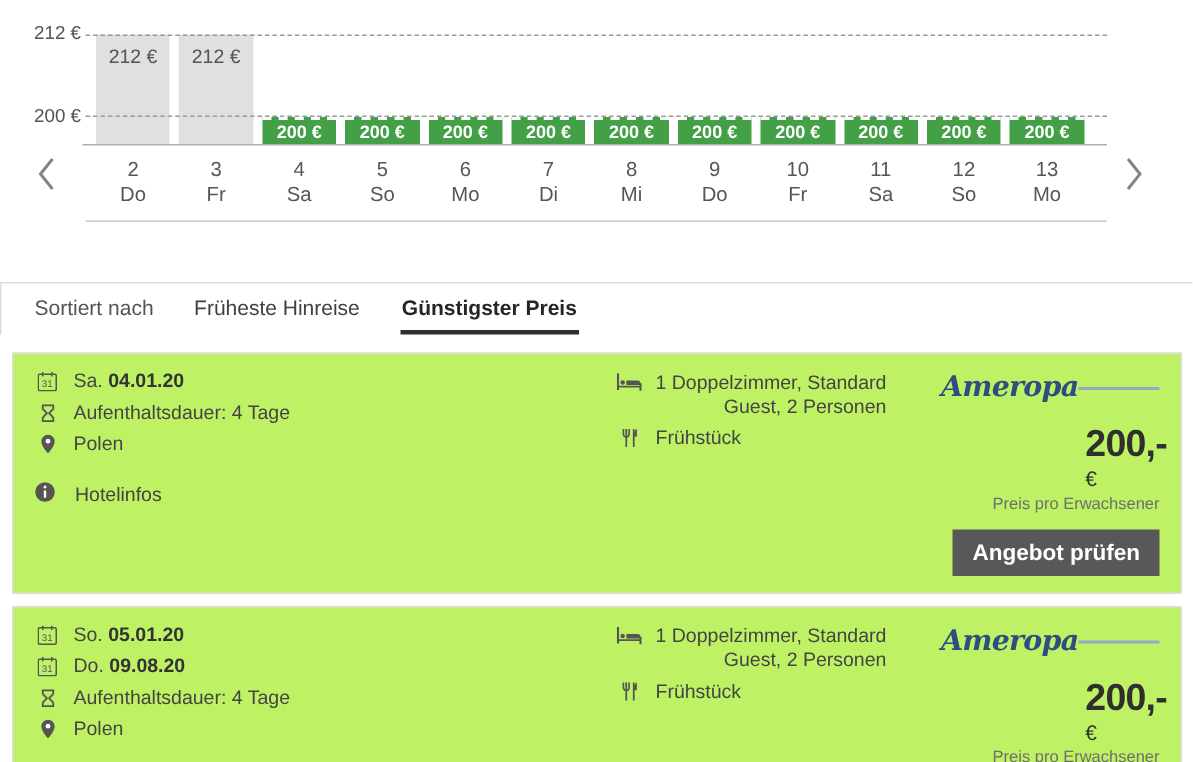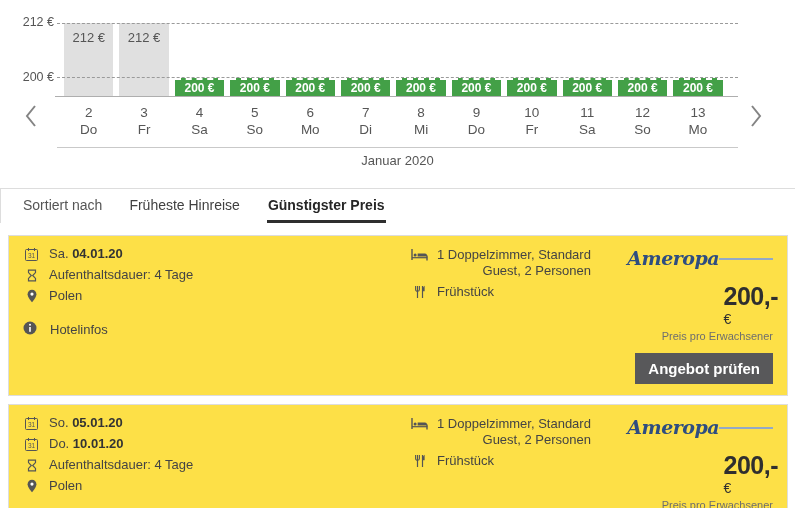--- a/index.html
+++ b/index.html
@@ -31,21 +31,21 @@
   .mline{position:absolute;top:147px;left:57px;width:681px;border-top:1px solid #c9c9c9;}
   .mlabel{position:absolute;top:153px;left:57px;width:681px;text-align:center;font-size:13px;color:#555;}
   
   .tabstrip{margin-top:8px;border-top:1px solid #ddd;border-left:1px solid #ddd;
             display:flex;align-items:flex-start;padding:8px 0 0 22px;gap:26px;height:26px;}
   .sortlabel{font-size:14px;color:#555;}
   .tab{font-size:14px;color:#404040;background:none;border:none;padding:0 1px 7px;cursor:pointer;
        font-family:"Liberation Sans",sans-serif;}
   .tab.active{color:#262626;font-weight:700;border-bottom:3px solid #2f2f2f;text-align:right;}
   
-  .card{margin:12px 7px 0 8px;border:1px solid #ddd;background:#fde047;
+  .card{margin:12px 7px 0 8px;border:1px solid #ddd;background:#bef264;
         display:grid;grid-template-columns:388px 1fr auto;padding:10px 14px 11px 14px;}
   .card + .card{margin-top:8px;}
   .row{display:flex;align-items:center;gap:9px;margin-bottom:5px;font-size:13px;color:#444;}
   .row .ic{width:17px;display:flex;justify-content:center;flex:none;}
   .row.twoline{align-items:flex-start;}
   .row.twoline .ic{margin-top:1px;}
   .row .txt{line-height:16px;}
   .row b{color:#333;}
   .infolink{display:flex;align-items:center;gap:13px;margin-top:17px;font-size:13px;color:#444;cursor:pointer;}
   .c-mid{padding-top:1px;text-align:right;}
@@ -201,21 +201,20 @@
         <polyline points="11,3 3,13 11,23" fill="none" stroke="#848484" stroke-width="2"></polyline>
       </svg>
   </button>
   <button class="nav next">
     <svg width="14" height="26" viewBox="0 0 14 26">
         <polyline points="3,3 11,13 3,23" fill="none" stroke="#848484" stroke-width="2"></polyline>
       </svg>
   </button>
 
   <div class="mline"></div>
-  <div class="mlabel">Januar 2020</div>
 </div>
 
 <div class="tabstrip">
   <span class="sortlabel">Sortiert nach</span>
 
     <button class="tab">Früheste Hinreise</button>
 
     <button class="tab active">Günstigster Preis</button>
 
 </div>
@@ -317,21 +316,21 @@
       </div>
       <div class="row">
         <span class="ic">
           <svg width="13" height="13" viewBox="0 0 13 13">
             <rect x="0.5" y="1.5" width="12" height="11" rx="1" fill="none" stroke="#555"></rect>
             <line x1="3.5" y1="0" x2="3.5" y2="3" stroke="#555"></line>
             <line x1="9.5" y1="0" x2="9.5" y2="3" stroke="#555"></line>
             <text x="6.5" y="10.2" font-size="6.5" text-anchor="middle" fill="#555" font-family="Liberation Sans, sans-serif">31</text>
           </svg>
         </span>
-        <span class="txt"><span>Do.</span> <b>10.01.20</b></span>
+        <span class="txt"><span>Do.</span> <b>09.08.20</b></span>
       </div>
       <div class="row">
         <span class="ic">
           <svg width="12" height="13" viewBox="0 0 12 13">
             <path d="M2.5 1.2h7v2.4L6.7 6.5l2.8 2.9v2.4h-7V9.4l2.8-2.9-2.8-2.9z" fill="none" stroke="#555" stroke-width="1.2"></path>
           </svg>
         </span>
         <span class="txt">Aufenthaltsdauer: 4 Tage</span>
       </div>
       <div class="row">

